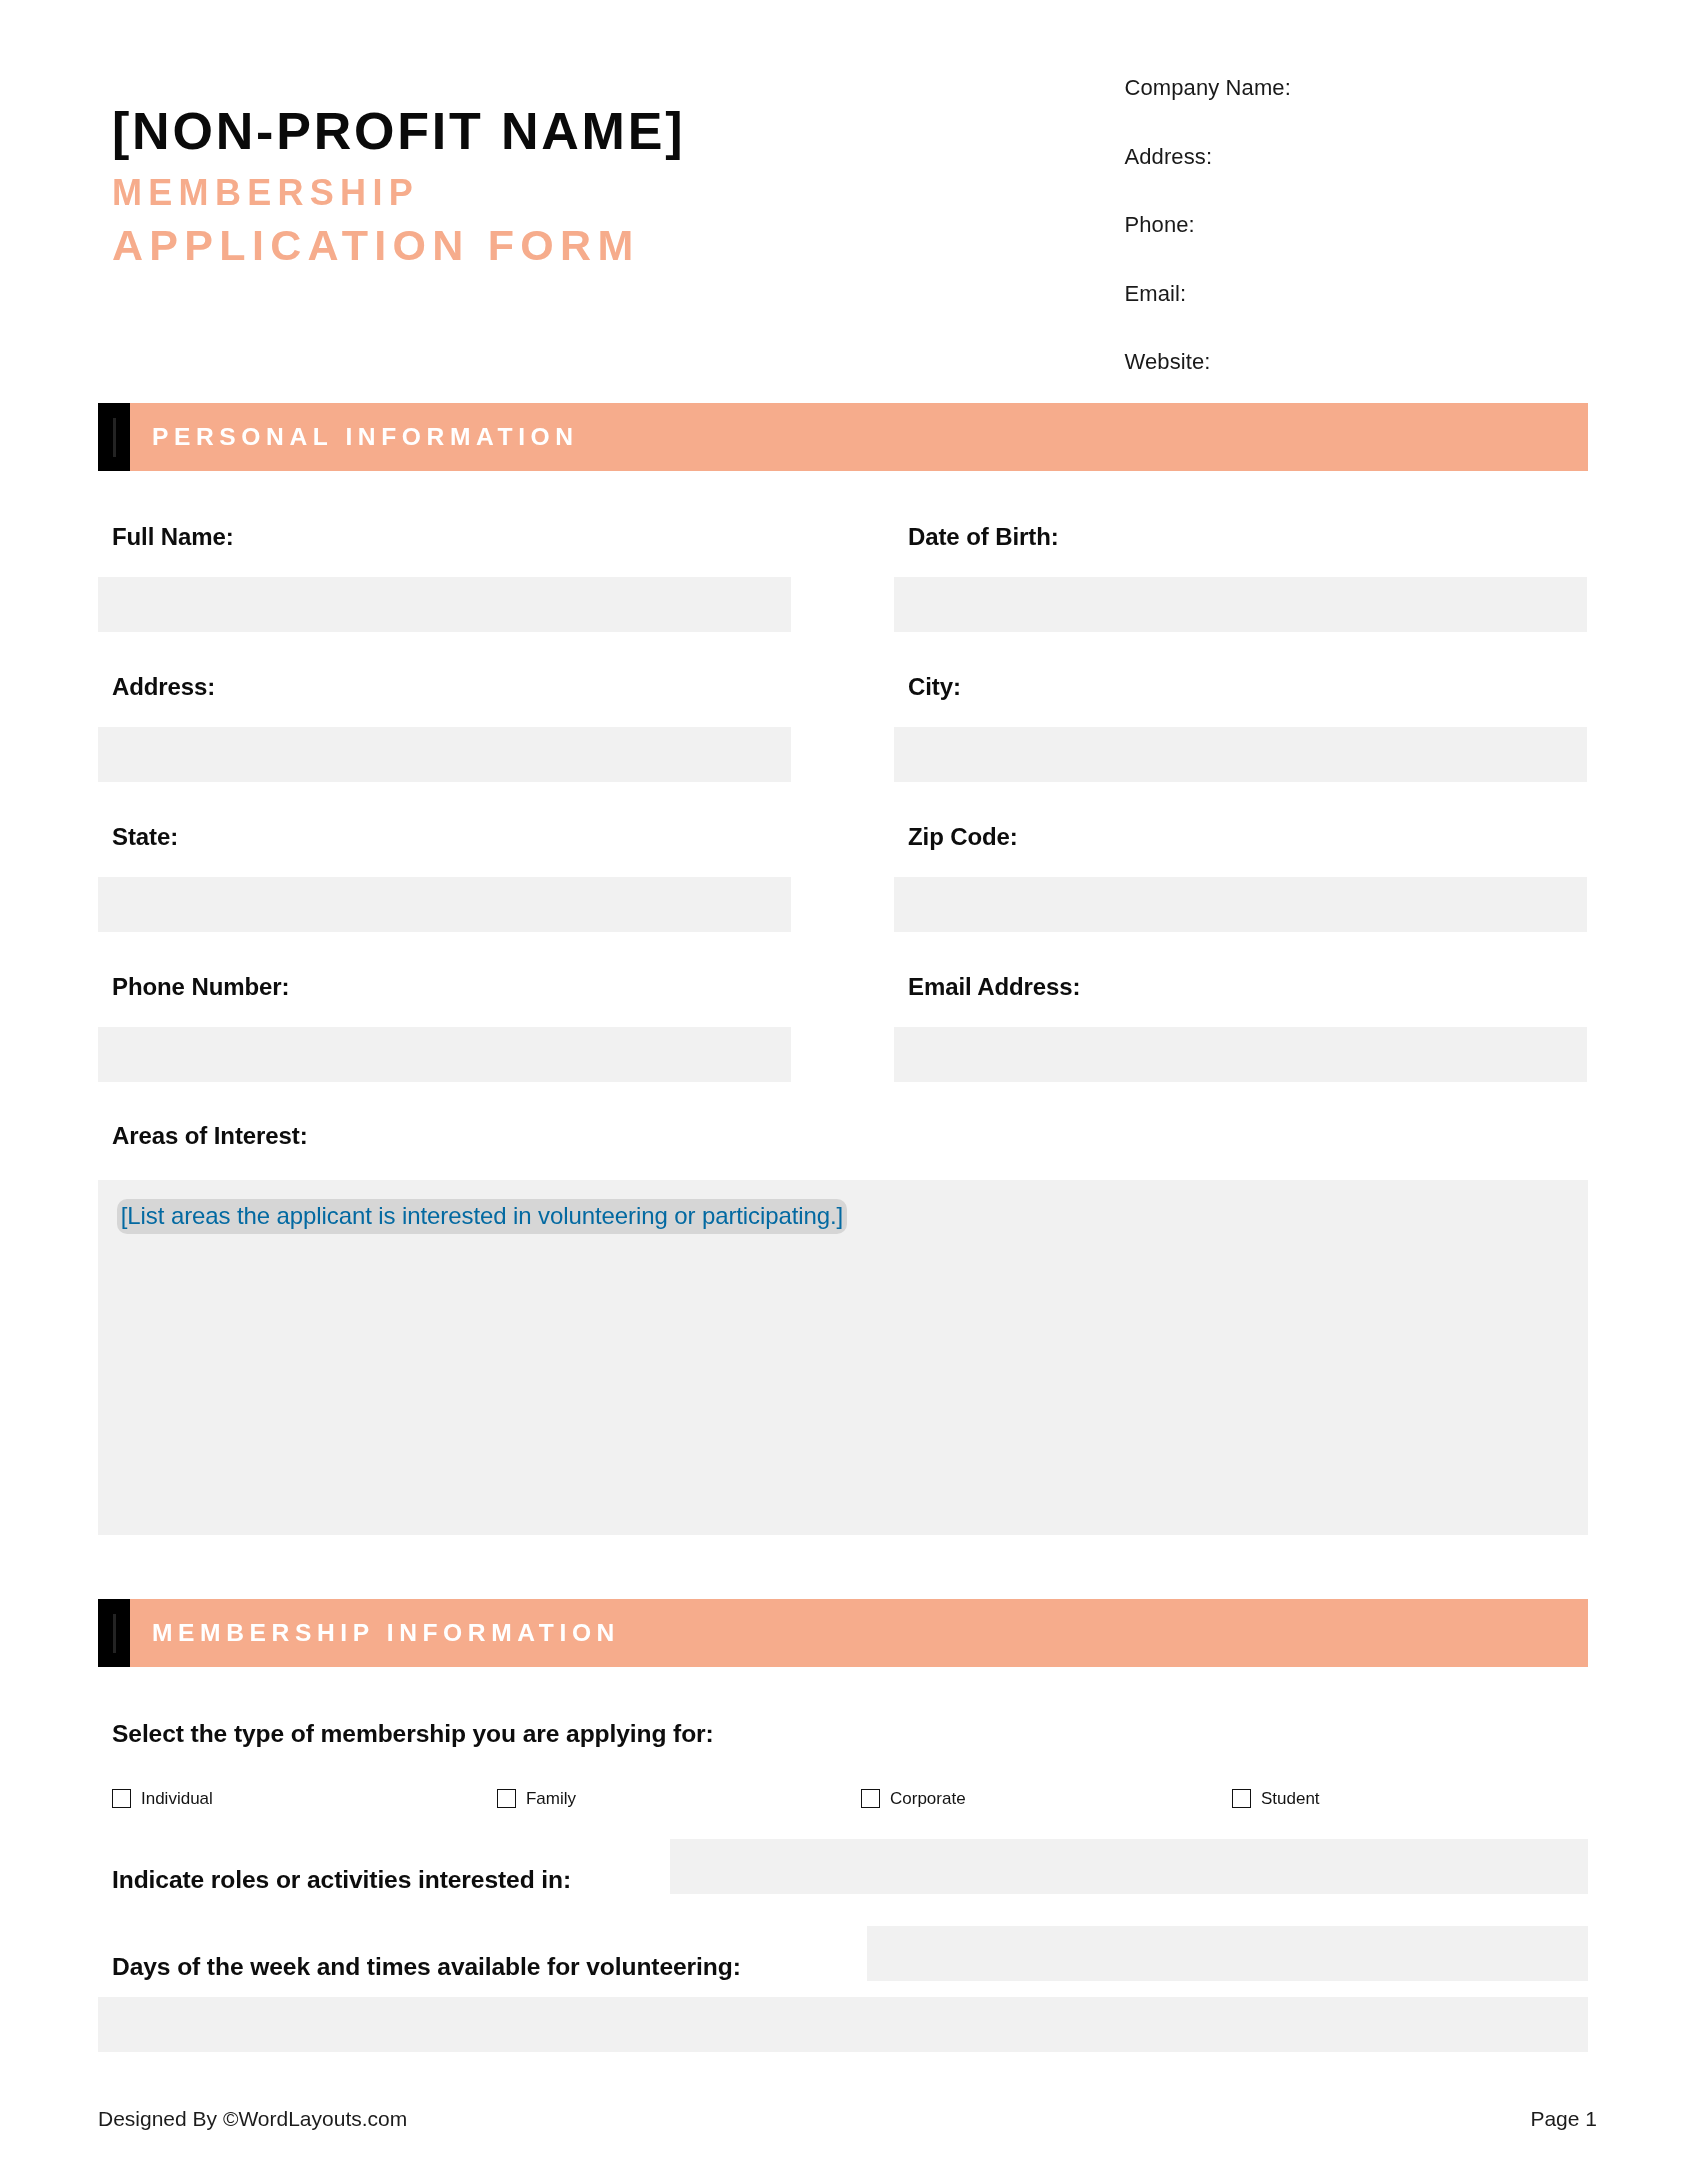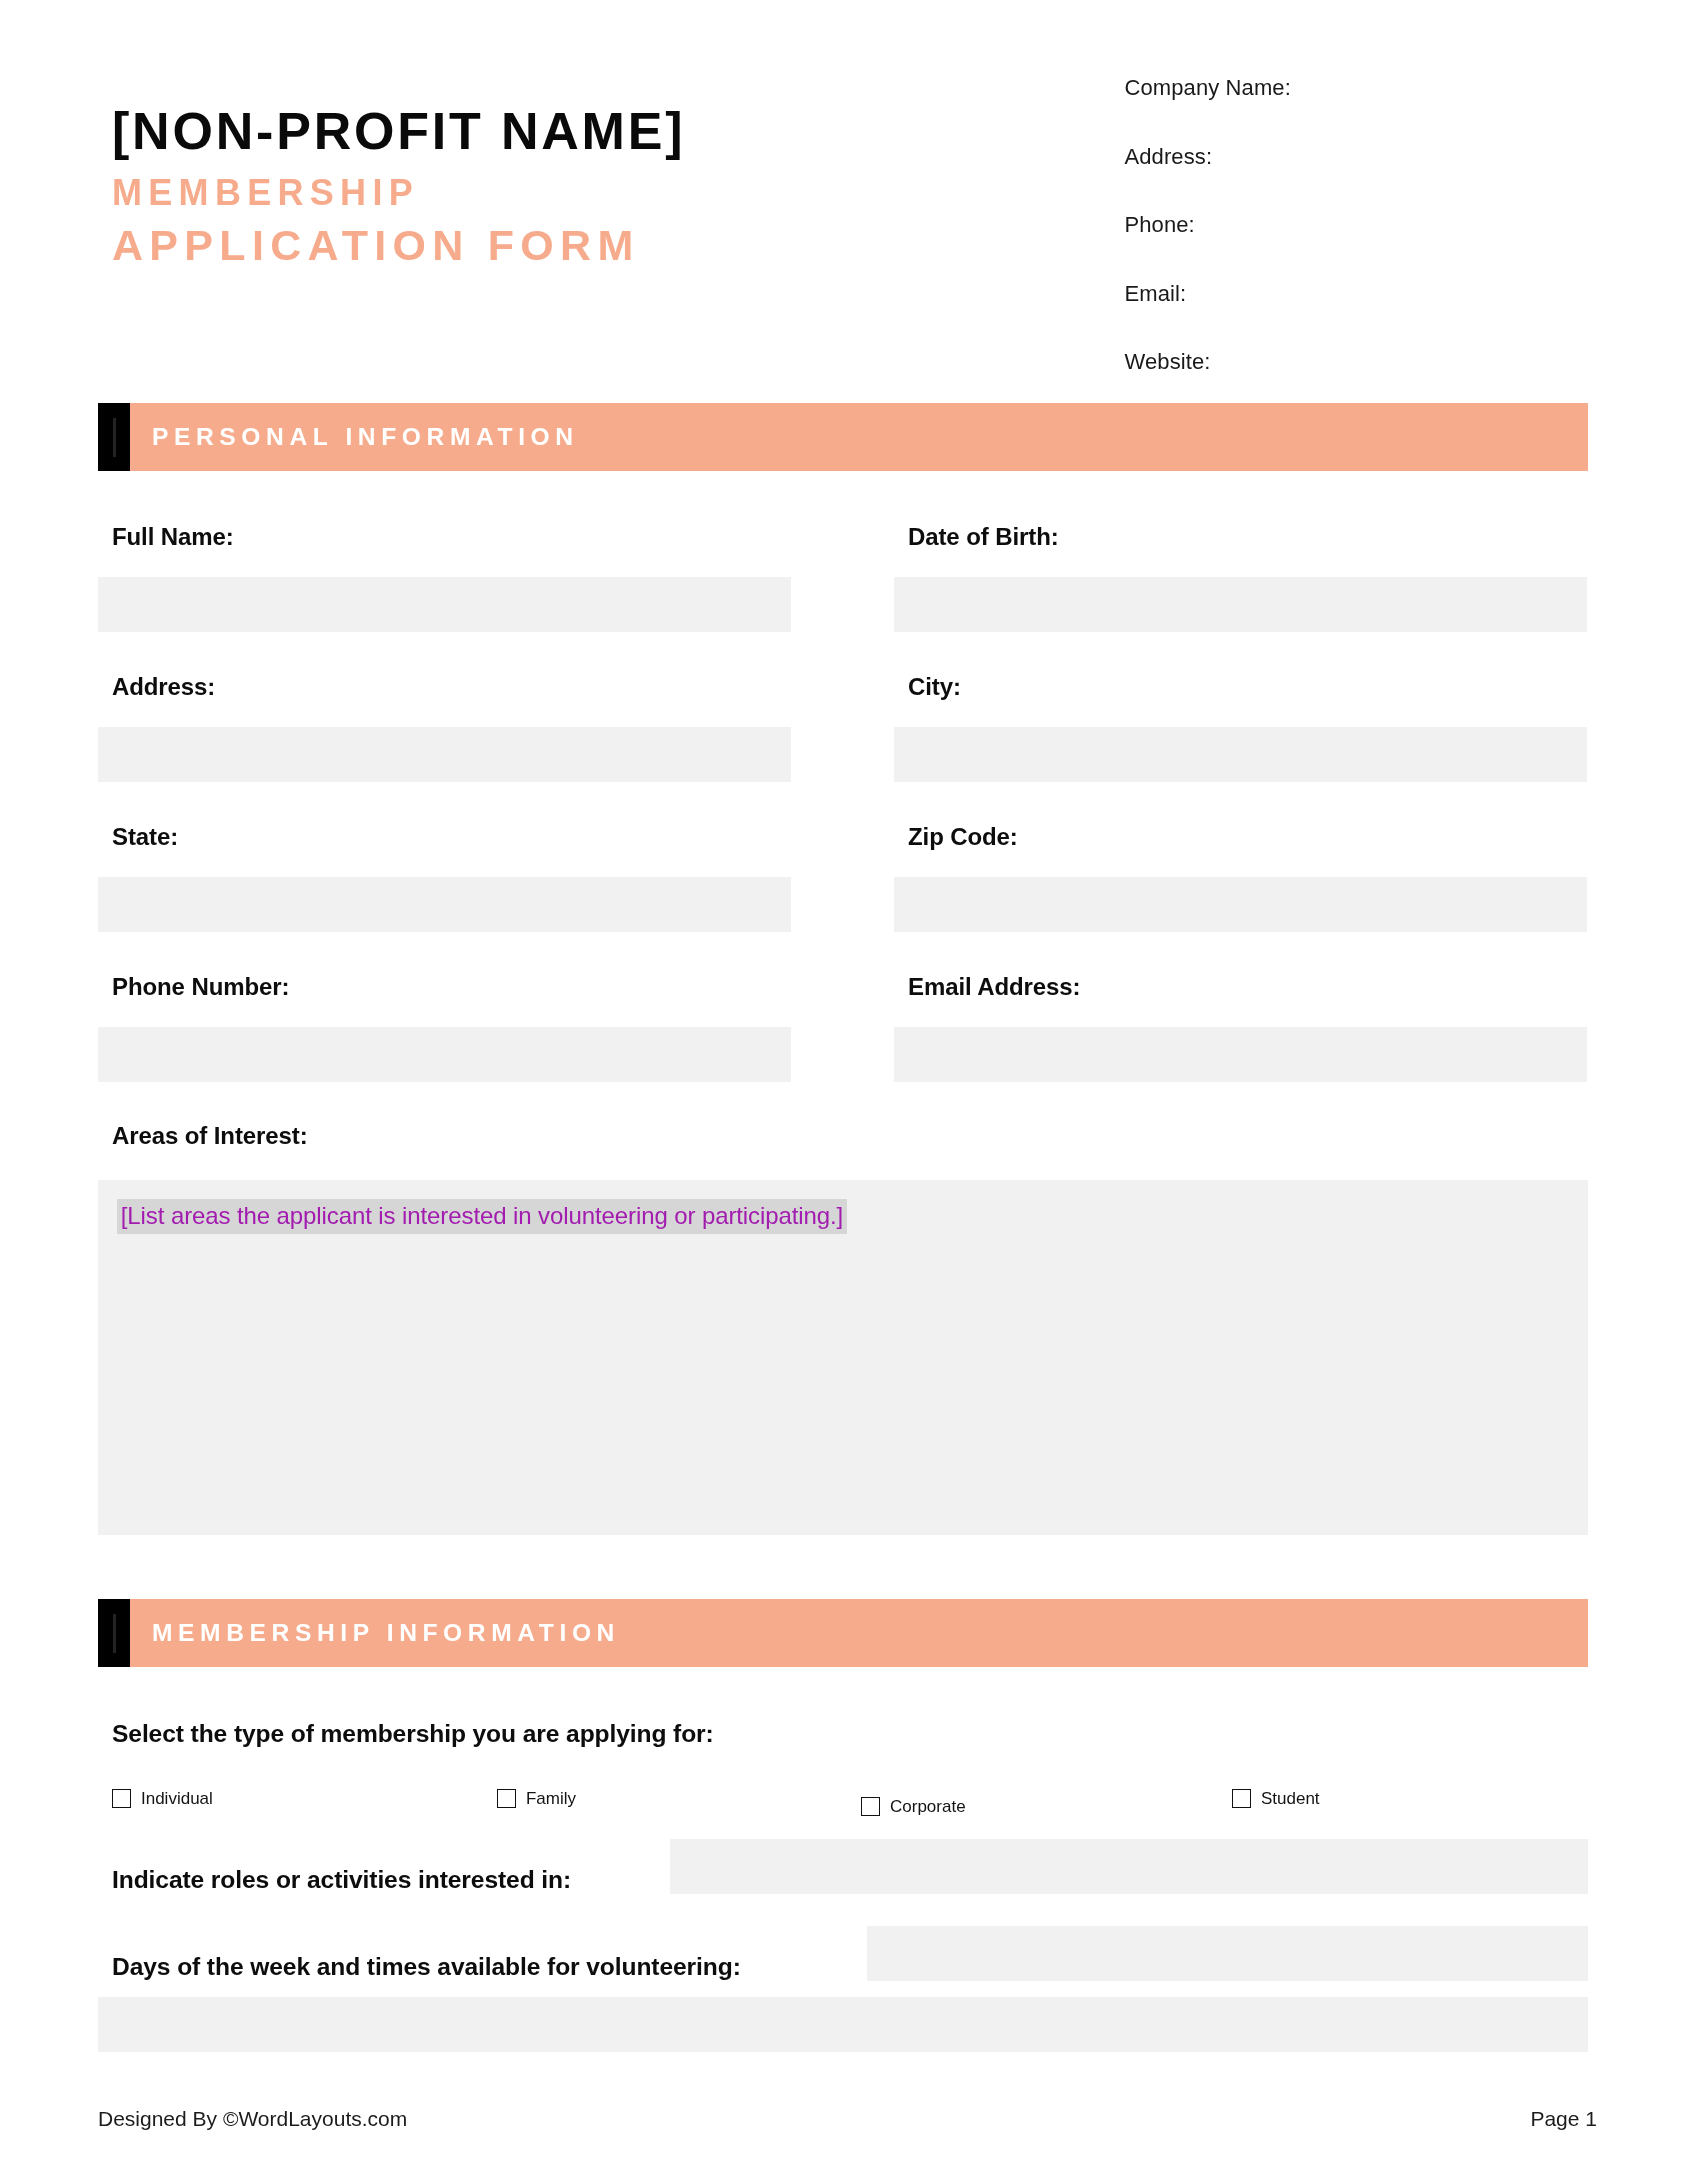--- a/index.html
+++ b/index.html
@@ -164,26 +164,27 @@
   .big-box {
     position: absolute;
     background: #f1f1f1;
   }
   .big-box-text {
     position: absolute;
     left: 19.3px;
     top: 19.3px;
     font-size: 24px;
     font-weight: 400;
-    color: #a21caf;
+    color: #0369a1;
     background: #d6d6d6;
     padding: 2.6px 3.5px 3.5px 3.5px;
     line-height: 1.18;
     letter-spacing: -0.1px;
     white-space: nowrap;
+    border-radius: 10px;
   }
 
   
   .strong-q {
     position: absolute;
     font-size: 24.6px;
     font-weight: 700;
     color: #0d0d0d;
     letter-spacing: -0.1px;
     white-space: nowrap;
@@ -319,21 +320,21 @@
   <div class="cbx" style="left:112px; top:1789px;">
     <span class="glyph"></span>
     <span>Individual</span>
   </div>
 
   <div class="cbx" style="left:489px; top:1789px;margin-left:8px;">
     <span class="glyph"></span>
     <span>Family</span>
   </div>
 
-  <div class="cbx" style="left:861px; top:1789px;margin-top:8px;">
+  <div class="cbx" style="left:861px; top:1789px;">
     <span class="glyph"></span>
     <span>Corporate</span>
   </div>
 
   <div class="cbx" style="left:1232px; top:1789px;">
     <span class="glyph"></span>
     <span>Student</span>
   </div>
 
   <div class="strong-q" style="left:112px; top:1868px;">Indicate roles or activities interested in:</div>

